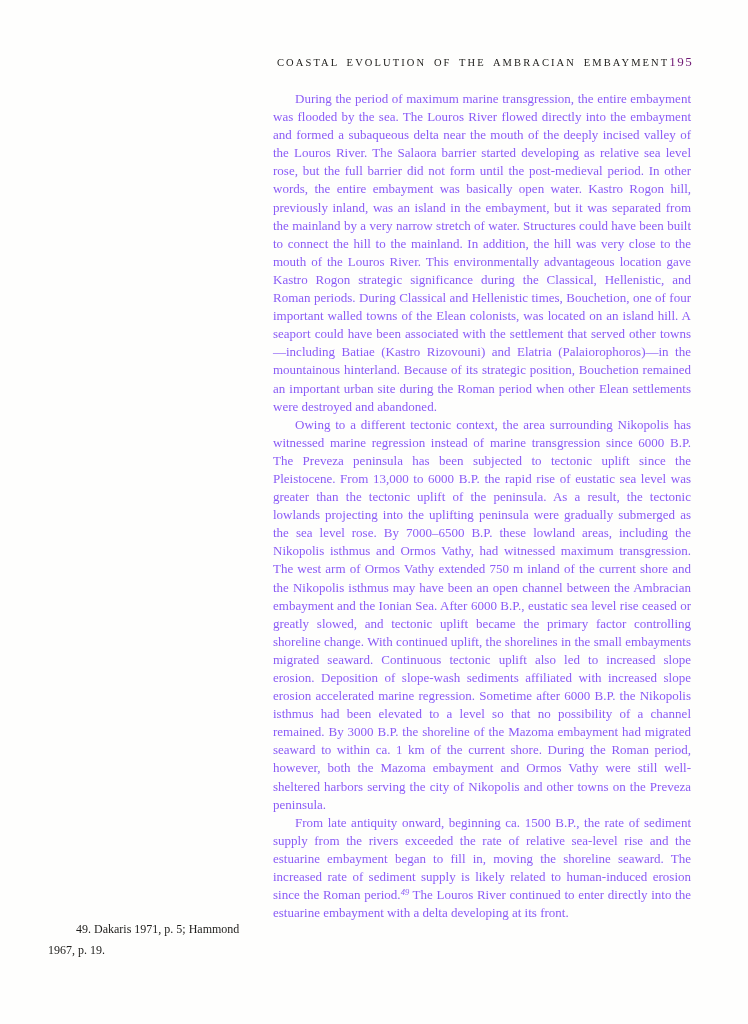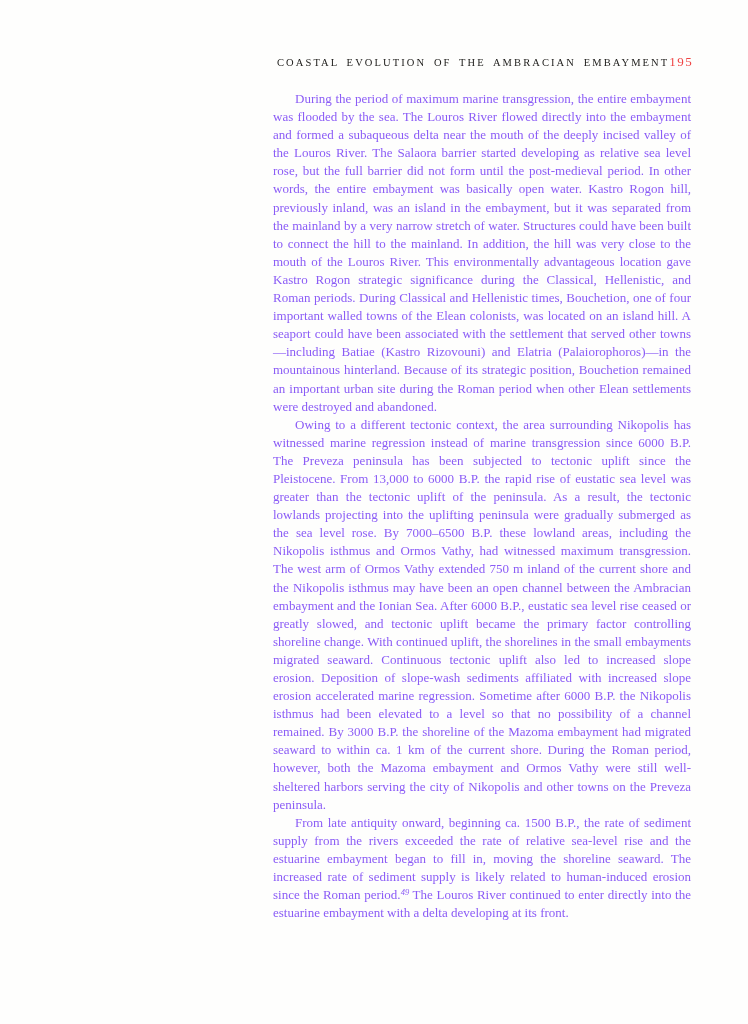--- a/index.html
+++ b/index.html
@@ -28,21 +28,21 @@
   }
   .rh-title {
     font-size: 10.5px;
     letter-spacing: 2.1px;
     word-spacing: 3px;
     color: #232220;
   }
   .rh-page {
     font-size: 13px;
     letter-spacing: 1.5px;
-    color: #ef4444;
+    color: #701a75;
   }
   .text-column {
     position: absolute;
     left: 273px;
     top: 90px;
     width: 418px;
   }
   .body-para {
     margin: 0;
     font-size: 13px;
@@ -83,14 +83,17 @@
     <span class="rh-title">COASTAL EVOLUTION OF THE AMBRACIAN EMBAYMENT</span>
     <span class="rh-page">195</span>
   </header>
 
   <main class="text-column">
     <p class="body-para">During the period of maximum marine transgression, the entire embayment was flooded by the sea. The Louros River flowed directly into the embayment and formed a subaqueous delta near the mouth of the deeply incised valley of the Louros River. The Salaora barrier started developing as relative sea level rose, but the full barrier did not form until the post-medieval period. In other words, the entire embayment was basically open water. Kastro Rogon hill, previously inland, was an island in the embayment, but it was separated from the mainland by a very narrow stretch of water. Structures could have been built to connect the hill to the mainland. In addition, the hill was very close to the mouth of the Louros River. This environmentally advantageous location gave Kastro Rogon strategic significance during the Classical, Hellenistic, and Roman periods. During Classical and Hellenistic times, Bouchetion, one of four important walled towns of the Elean colonists, was located on an island hill. A seaport could have been associated with the settlement that served other towns—including Batiae (Kastro Rizovouni) and Elatria (Palaiorophoros)—in the mountainous hinterland. Because of its strategic position, Bouchetion remained an important urban site during the Roman period when other Elean settlements were destroyed and abandoned.</p>
     <p class="body-para">Owing to a different tectonic context, the area surrounding Nikopolis has witnessed marine regression instead of marine transgression since 6000 B.P. The Preveza peninsula has been subjected to tectonic uplift since the Pleistocene. From 13,000 to 6000 B.P. the rapid rise of eustatic sea level was greater than the tectonic uplift of the peninsula. As a result, the tectonic lowlands projecting into the uplifting peninsula were gradually submerged as the sea level rose. By 7000–6500 B.P. these lowland areas, including the Nikopolis isthmus and Ormos Vathy, had witnessed maximum transgression. The west arm of Ormos Vathy extended 750 m inland of the current shore and the Nikopolis isthmus may have been an open channel between the Ambracian embayment and the Ionian Sea. After 6000 B.P., eustatic sea level rise ceased or greatly slowed, and tectonic uplift became the primary factor controlling shoreline change. With continued uplift, the shorelines in the small embayments migrated seaward. Continuous tectonic uplift also led to increased slope erosion. Deposition of slope-wash sediments affiliated with increased slope erosion accelerated marine regression. Sometime after 6000 B.P. the Nikopolis isthmus had been elevated to a level so that no possibility of a channel remained. By 3000 B.P. the shoreline of the Mazoma embayment had migrated seaward to within ca. 1 km of the current shore. During the Roman period, however, both the Mazoma embayment and Ormos Vathy were still well-sheltered harbors serving the city of Nikopolis and other towns on the Preveza peninsula.</p>
     <p class="body-para"><span>From late antiquity onward, beginning ca. 1500 B.P., the rate of sediment supply from the rivers exceeded the rate of relative sea-level rise and the estuarine embayment began to fill in, moving the shoreline seaward. The increased rate of sediment supply is likely related to human-induced erosion since the Roman period.</span><sup class="fn-ref">49</sup><span> The Louros River continued to enter directly into the estuarine embayment with a delta developing at its front.</span></p>
   </main>
 
+  <aside class="marginal-footnote">
+    <p class="fn-text">49. Dakaris 1971, p. 5; Hammond 1967, p. 19.</p>
+  </aside>
 
 </div>
 
 </body></html>

